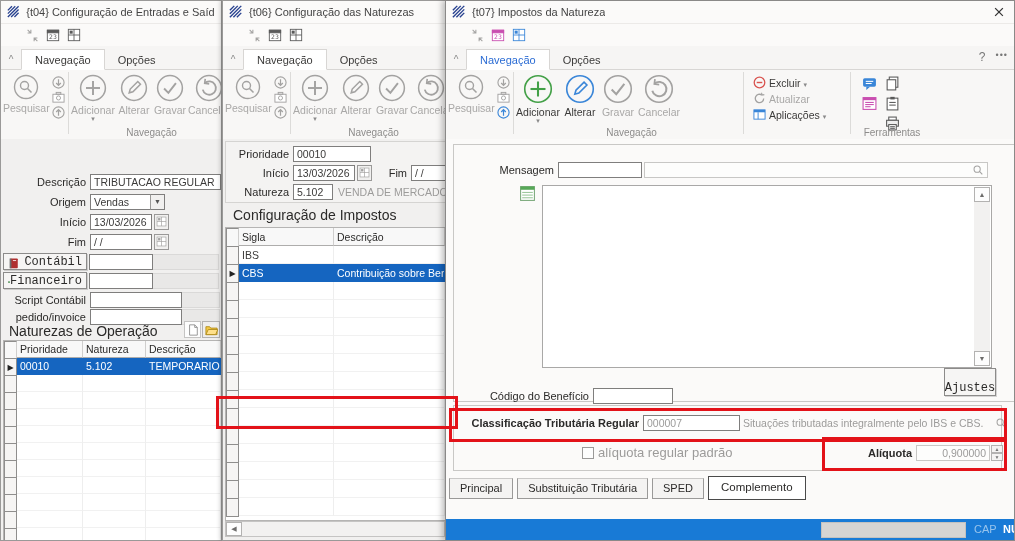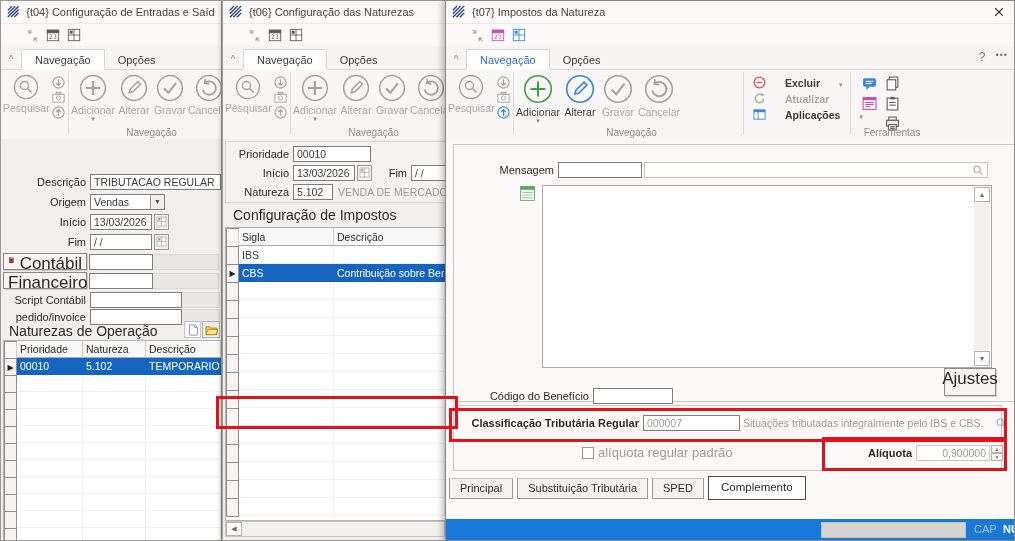--- a/index.html
+++ b/index.html
@@ -24,42 +24,42 @@
   .rgroup{position:relative;height:69px;display:flex;align-items:flex-start;padding:0 2px;}
   .rglabel{position:absolute;bottom:1px;left:4px;right:0;text-align:center;font-size:10px;color:#8d8c8b;}
   .rsep{width:1px;background:#dcdbd9;height:62px;margin:2px 1px;}
   .bigbtn{width:46px;text-align:center;padding-top:4px;}
   .bigbtn .cir{display:block;margin:0 auto;}
   .bigbtn .blabel{display:block;font-size:10.5px;margin-top:2px;color:#3b3a39;white-space:nowrap;}
   .bigbtn.dis .blabel{color:#a9a8a7;}
   .bigbtn .dd{display:block;font-size:7px;color:#8a8a8a;line-height:5px;}
   .ministack{display:flex;flex-direction:column;gap:2px;padding-top:6px;width:18px;align-items:center;}
   .txtbtns{display:flex;flex-direction:column;gap:3px;padding:6px 4px 0 6px;}
-  .txtbtn{display:flex;align-items:flex-end;gap:19px;font-size:10.5px;color:#3b3a39;white-space:nowrap;font-weight:bold;}
+  .txtbtn{display:flex;align-items:flex-end;gap:3px;font-size:10.5px;color:#3b3a39;white-space:nowrap;}
   .txtbtn.dis{color:#a9a8a7;}
   .txtbtn .dd{font-size:7px;color:#8a8a8a;}
   .icongrid{display:flex;gap:8px;padding:6px 6px 0 8px;}
   .iconcol{display:flex;flex-direction:column;gap:5px;align-items:center;}
   
   svg.i{display:inline-block;vertical-align:middle;}
   .gray{color:#a3a2a1}.blue{color:#3a86d8}.green{color:#43a047}.red{color:#d9534f}
   .magenta{color:#c94eb0}.gold{color:#d9a514}.dark{color:#5a5a5a}
   
   .frow{position:absolute;display:flex;align-items:center;height:17px;}
   .flabel{text-align:right;padding-right:4px;color:#2b2a29;font-size:11px;}
   .field{box-sizing:border-box;height:16px;border:1px solid #7f7e7d;background:#fff;
          font-size:10.5px;padding:1px 3px;display:flex;align-items:center;overflow:hidden;white-space:nowrap;}
   .field.dim{background:#fdfdfc;border-color:#c8c7c5;color:#9c9b9a;}
   .grayslab{box-sizing:border-box;height:16px;background:#e9e8e7;border:1px solid #dad9d8;border-left:none;}
   .combobtn{width:15px;height:16px;box-sizing:border-box;border:1px solid #7f7e7d;border-left:1px solid #9a9998;
             background:#f1f0ef;display:flex;align-items:center;justify-content:center;font-size:7px;color:#555;}
   .calbtn{width:15px;height:16px;box-sizing:border-box;border:1px solid #9a9998;background:#f1f0ef;
           margin-left:2px;display:flex;align-items:center;justify-content:center;}
-  .pushbtn{box-sizing:border-box;border:1px solid #8c8b8a;background:#f6f5f4;display:flex;align-items:flex-start;
-           font-size:17px;color:#2b2a29;box-shadow:1px 1px 0 rgba(0,0,0,.15);}
+  .pushbtn{box-sizing:border-box;border:1px solid #8c8b8a;background:#f6f5f4;display:flex;align-items:flex-end;
+           font-size:12px;color:#2b2a29;box-shadow:1px 1px 0 rgba(0,0,0,.15);font-family:Liberation Mono, monospace;}
   .sectiontitle{position:absolute;font-size:14px;color:#2b2a29;}
   
   .tbl{position:absolute;background:#fff;border:1px solid #b5b4b3;box-sizing:border-box;overflow:hidden;}
   .trow{display:flex;height:17px;box-sizing:border-box;}
   .trow.h18{height:18px;}
   .tcell{box-sizing:border-box;border-right:1px solid #eeeeee;border-bottom:1px solid #f1f1f1;
          padding:1px 3px;font-size:10.5px;overflow:hidden;white-space:nowrap;display:flex;align-items:center;}
   .tcell.fill{flex:1;}
   .tcell.selc{background:#f6f5f4;border:1px solid #8f8e8d;margin-bottom:-1px;padding:0;justify-content:center;flex:none;}
   .thead .tcell{background:#f8f8f8;border-right:1px solid #cfcecd;border-bottom:1px solid #aeadac;color:#2b2a29;}

